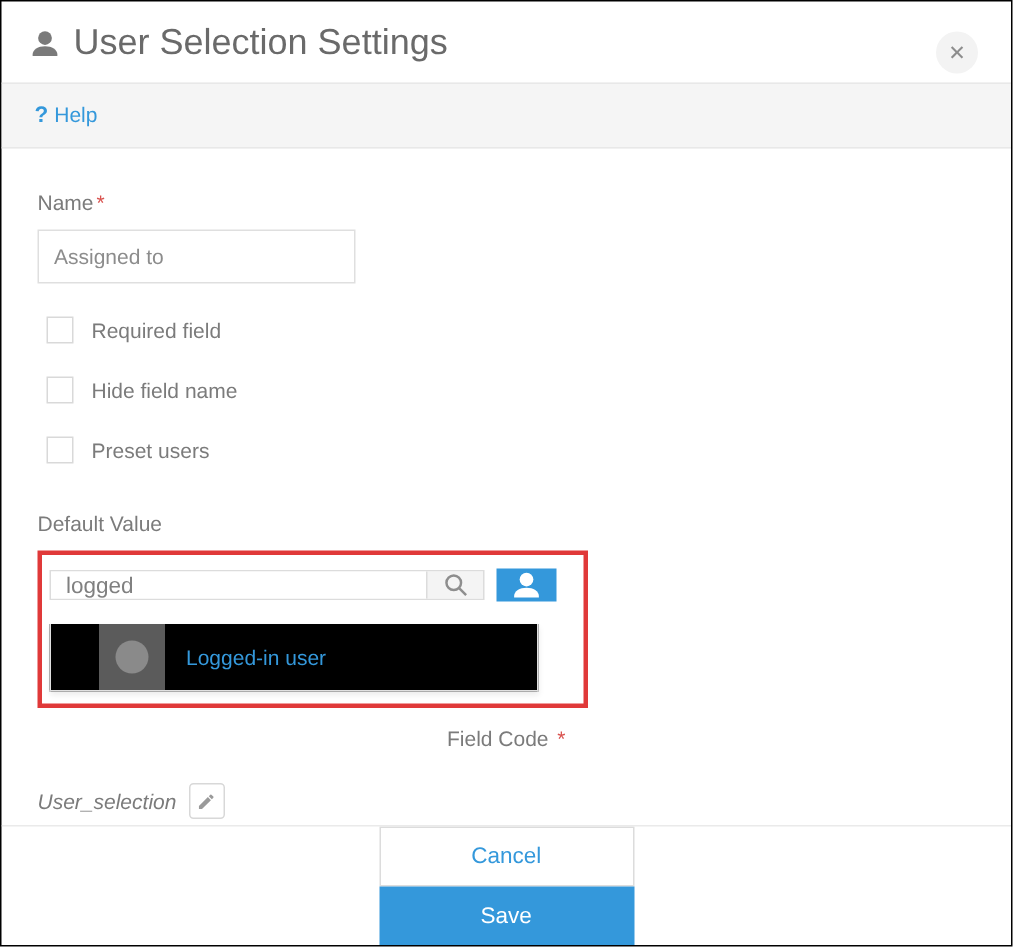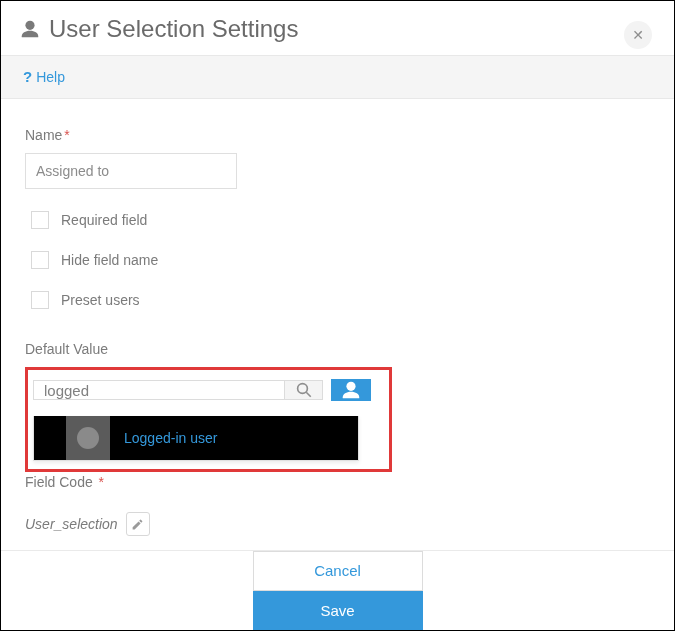--- a/index.html
+++ b/index.html
@@ -40,21 +40,21 @@
   .search-input { border: none; outline: none; padding: 0 10px; font-size: 15px; color: #808080; width: 250px; font-family: inherit; font-weight: 300; }
   .search-btn { width: 38px; background: #f4f4f4; border: none; border-left: 1px solid #dcdcdc; display: flex; align-items: center; justify-content: center; cursor: pointer; }
   .org-btn { margin-left: 8px; width: 40px; background: #3498db; display: flex; align-items: center; justify-content: center; cursor: pointer; }
 
   .dropdown { position: absolute; left: 5px; top: 46px; width: 326px; background: #000000; border: 1px solid #e0e0e0; border-top: none; box-shadow: 0 2px 4px rgba(0,0,0,0.08); padding-left: 32px; }
   .dropdown-item { display: flex; align-items: center; height: 44px; cursor: pointer; }
   .avatar { width: 44px; height: 44px; background: #5b5b5b; display: flex; align-items: center; justify-content: center; }
   .avatar-dot { width: 22px; height: 22px; border-radius: 50%; background: #8a8a8a; }
   .dropdown-label { color: #3498db; font-size: 14px; margin-left: 14px; }
 
-  .field-code-label { font-size: 14px; color: #7b7b7b; margin-top: 2px; }
+  .field-code-label { font-size: 14px; color: #7b7b7b; margin-top: 12px; text-align: center; }
 
   .field-code-row { margin-top: 22px; display: flex; align-items: center; font-style: italic; }
   .field-code-value { font-size: 14px; color: #7b7b7b; }
   .edit-btn { margin-left: 8px; width: 24px; height: 24px; border: 1px solid #d8d8d8; border-radius: 3px; background: #fff; display: flex; align-items: center; justify-content: center; cursor: pointer; }
 
   
   .footer { position: absolute; bottom: 0; left: 0; right: 0; height: 80px; border-top: 1px solid #eaeaea; display: flex; align-items: center; justify-content: space-between; padding: 0 20px; flex-direction: column; }
   .btn { height: 44px; width: 170px; font-size: 15px; border: 1px solid transparent; cursor: pointer; font-family: inherit; font-weight: 300; }
   .btn-cancel { background: #fff; border-color: #dcdcdc; color: #3498db; }
   .btn-save { background: #3498db; color: #fff; }

